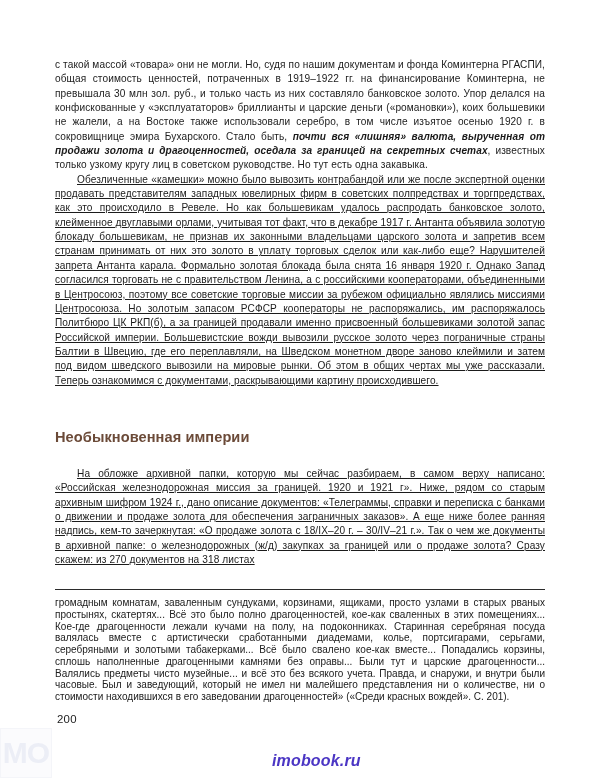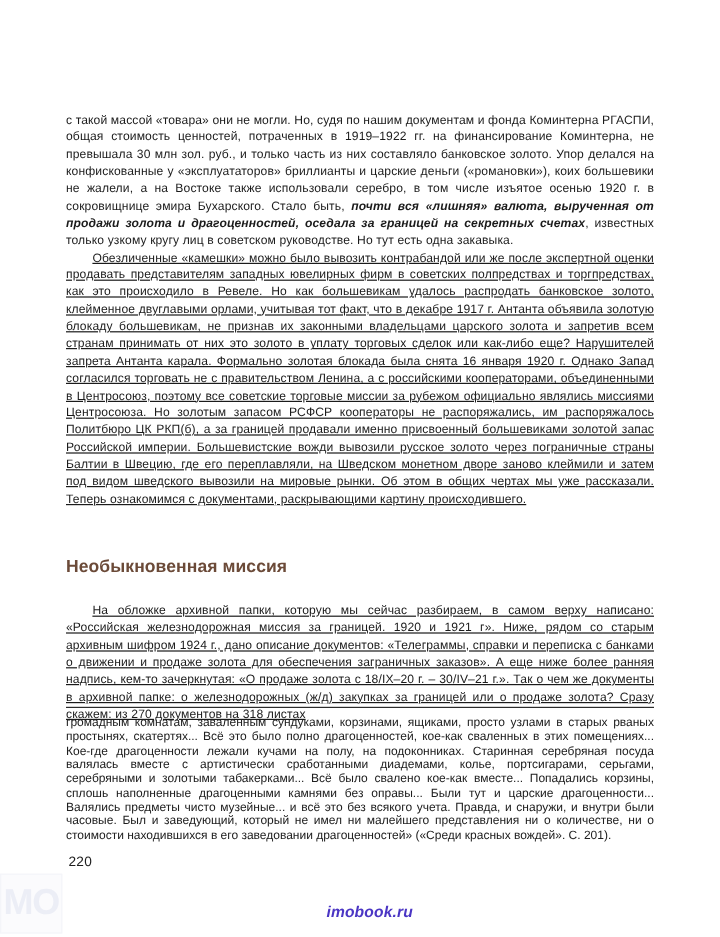--- a/index.html
+++ b/index.html
@@ -18,21 +18,20 @@
     height: 781px;
     background: #ffffff;
     overflow: hidden;
     box-sizing: border-box;
   }
   .content {
     position: absolute;
     left: 55px;
     top: 58px;
     width: 490px;
-    margin-top: 36px;
   }
   p.body-par {
     margin: 0;
     font-size: 10.1px;
     line-height: 14.35px;
     text-align: justify;
     text-justify: inter-word;
     letter-spacing: 0.01em;
     color: #1b1b1b;
     hyphens: manual;
@@ -99,21 +98,21 @@
     color: #eceef6;
     background: #fbfbfd;
     border: 1px solid #f4f5f9;
     box-sizing: border-box;
     user-select: none;
   }
   .watermark-site {
     position: absolute;
     left: 272px;
     top: 752px;
-    font-size: 13px;
+    font-size: 16px;
     font-style: italic;
     font-weight: bold;
     color: #4b36c4;
     letter-spacing: 0.01em;
   }
 </style>
 </head>
 <body>
 
 <div class="page">
@@ -123,34 +122,34 @@
     <p class="body-par">
       <span>с такой массой «товара» они не могли. Но, судя по нашим документам и фонда Коминтерна РГАСПИ, общая стоимость ценностей, потраченных в 1919–1922 гг. на финансирование Коминтерна, не превышала 30 млн зол. руб., и только часть из них составляло банковское золото. Упор делался на конфискованные у «эксплуататоров» бриллианты и царские деньги («романовки»), коих большевики не жалели, а на Востоке также использовали серебро, в том числе изъятое осенью 1920 г. в сокровищнице эмира Бухарского. Стало быть, </span><span class="bi">почти вся «лишняя» валюта, вырученная от продажи золота и драгоценностей, оседала за границей на секретных счетах</span><span>, известных только узкому кругу лиц в советском руководстве. Но тут есть одна закавыка.</span>
     </p>
 
     <p class="body-par indent">
       <span>Обезличенные «камешки» можно было вывозить контрабандой или же после экспертной оценки продавать представителям западных ювелирных фирм в советских полпредствах и торгпредствах, как это происходило в Ревеле. Но как большевикам удалось распродать банковское золото, клейменное двуглавыми орлами, учитывая тот факт, что в декабре 1917 г. Антанта объявила золотую блокаду большевикам, не признав их законными владельцами царского золота и запретив всем странам принимать от них это золото в уплату торговых сделок или как-либо еще? Нарушителей запрета Антанта карала. Формально золотая блокада была снята 16 января 1920 г. Однако Запад согласился торговать не с правительством Ленина, а с российскими кооператорами, объединенными в Центросоюз, поэтому все советские торговые миссии за рубежом официально являлись миссиями Центросоюза. Но золотым запасом РСФСР кооператоры не распоряжались, им распоряжалось Политбюро ЦК РКП(б), а за границей продавали именно присвоенный большевиками золотой запас Российской империи. Большевистские вожди вывозили русское золото через пограничные страны Балтии в Швецию, где его переплавляли, на Шведском монетном дворе заново клеймили и затем под видом шведского вывозили на мировые рынки. Об этом в общих чертах мы уже рассказали. Теперь ознакомимся с документами, раскрывающими картину происходившего.</span>
     </p>
 
     <div class="gap-before-heading"></div>
 
-    <h2 class="section-heading">Необыкновенная миссия</h2>
+    <h2 class="section-heading">Необыкновенная империи</h2>
 
     <div class="gap-after-heading"></div>
 
     <p class="body-par indent">
       <span>На обложке архивной папки, которую мы сейчас разбираем, в самом верху написано: «Российская железнодорожная миссия за границей. 1920 и 1921 г». Ниже, рядом со старым архивным шифром 1924 г., дано описание документов: «Телеграммы, справки и переписка с банками о движении и продаже золота для обеспечения заграничных заказов». А еще ниже более ранняя надпись, кем-то зачеркнутая: «О продаже золота с 18/IX–20 г. – 30/IV–21 г.». Так о чем же документы в архивной папке: о железнодорожных (ж/д) закупках за границей или о продаже золота? Сразу скажем: из 270 документов на 318 листах</span>
     </p>
 
   </div>
 
   <div class="footnote-block">
     <div class="footnote-rule"></div>
     <p class="footnote">громадным комнатам, заваленным сундуками, корзинами, ящиками, просто узлами в старых рваных простынях, скатертях... Всё это было полно драгоценностей, кое-как сваленных в этих помещениях... Кое-где драгоценности лежали кучами на полу, на подоконниках. Старинная серебряная посуда валялась вместе с артистически сработанными диадемами, колье, портсигарами, серьгами, серебряными и золотыми табакерками... Всё было свалено кое-как вместе... Попадались корзины, сплошь наполненные драгоценными камнями без оправы... Были тут и царские драгоценности... Валялись предметы чисто музейные... и всё это без всякого учета. Правда, и снаружи, и внутри были часовые. Был и заведующий, который не имел ни малейшего представления ни о количестве, ни о стоимости находившихся в его заведовании драгоценностей» («Среди красных вождей». С. 201).</p>
   </div>
 
-  <div class="folio">220</div>
+  <div class="folio">200</div>
 
   <div class="watermark-logo">MO</div>
 
   <div class="watermark-site">imobook.ru</div>
 
 </div>
 
 </body></html>

